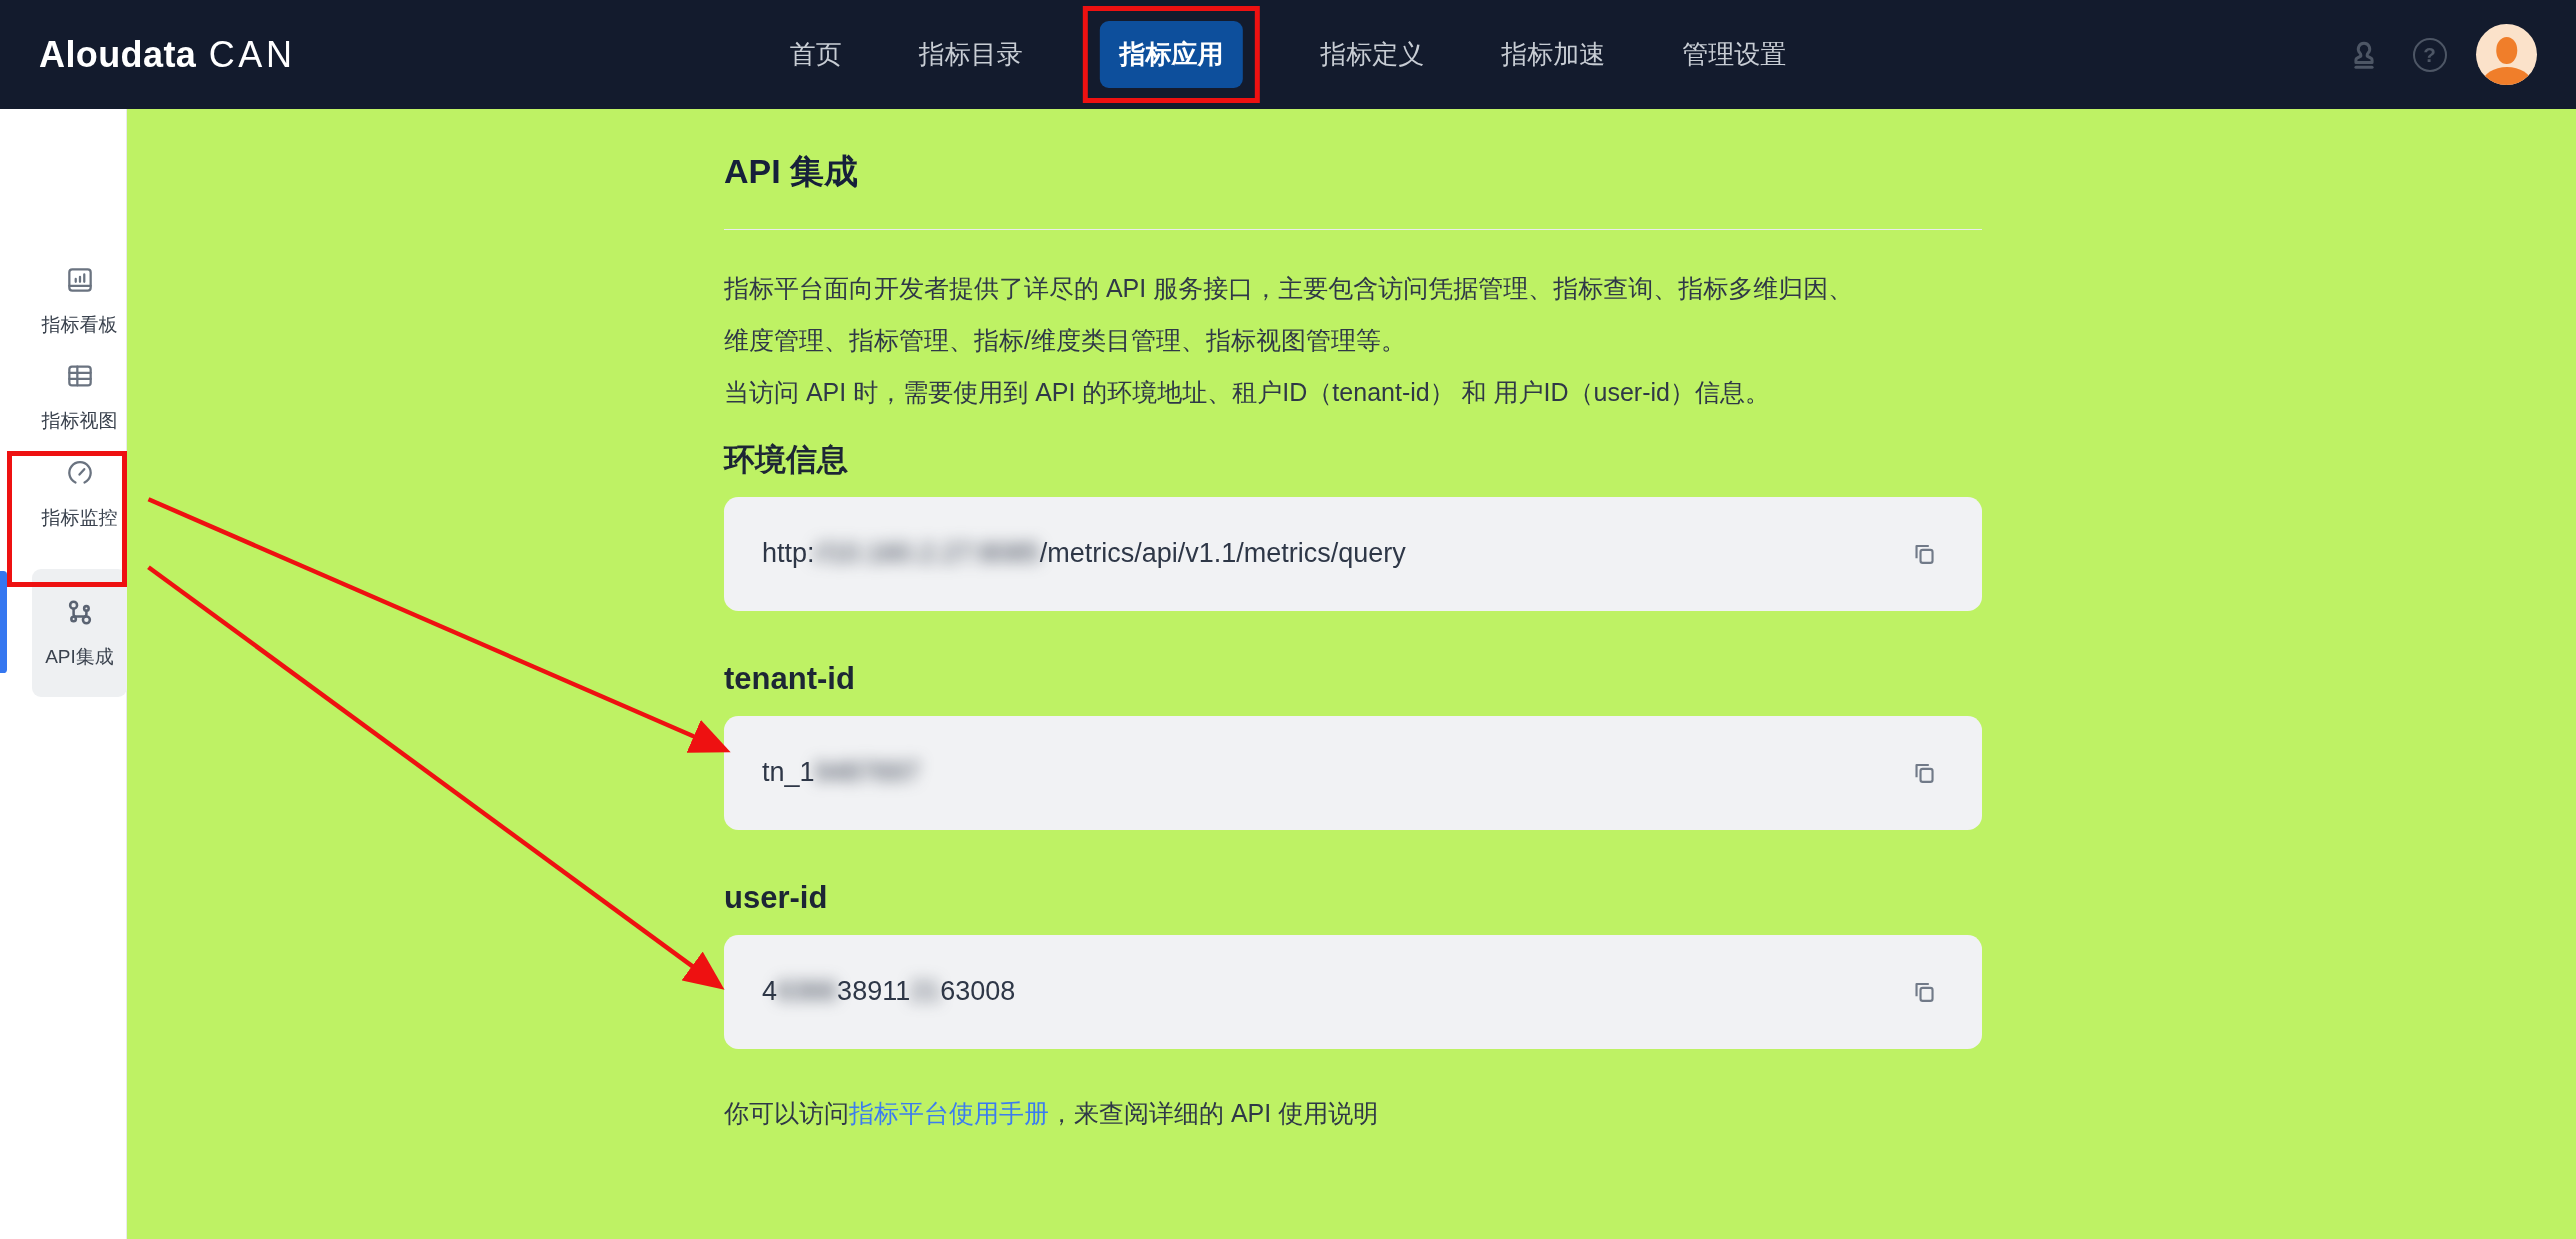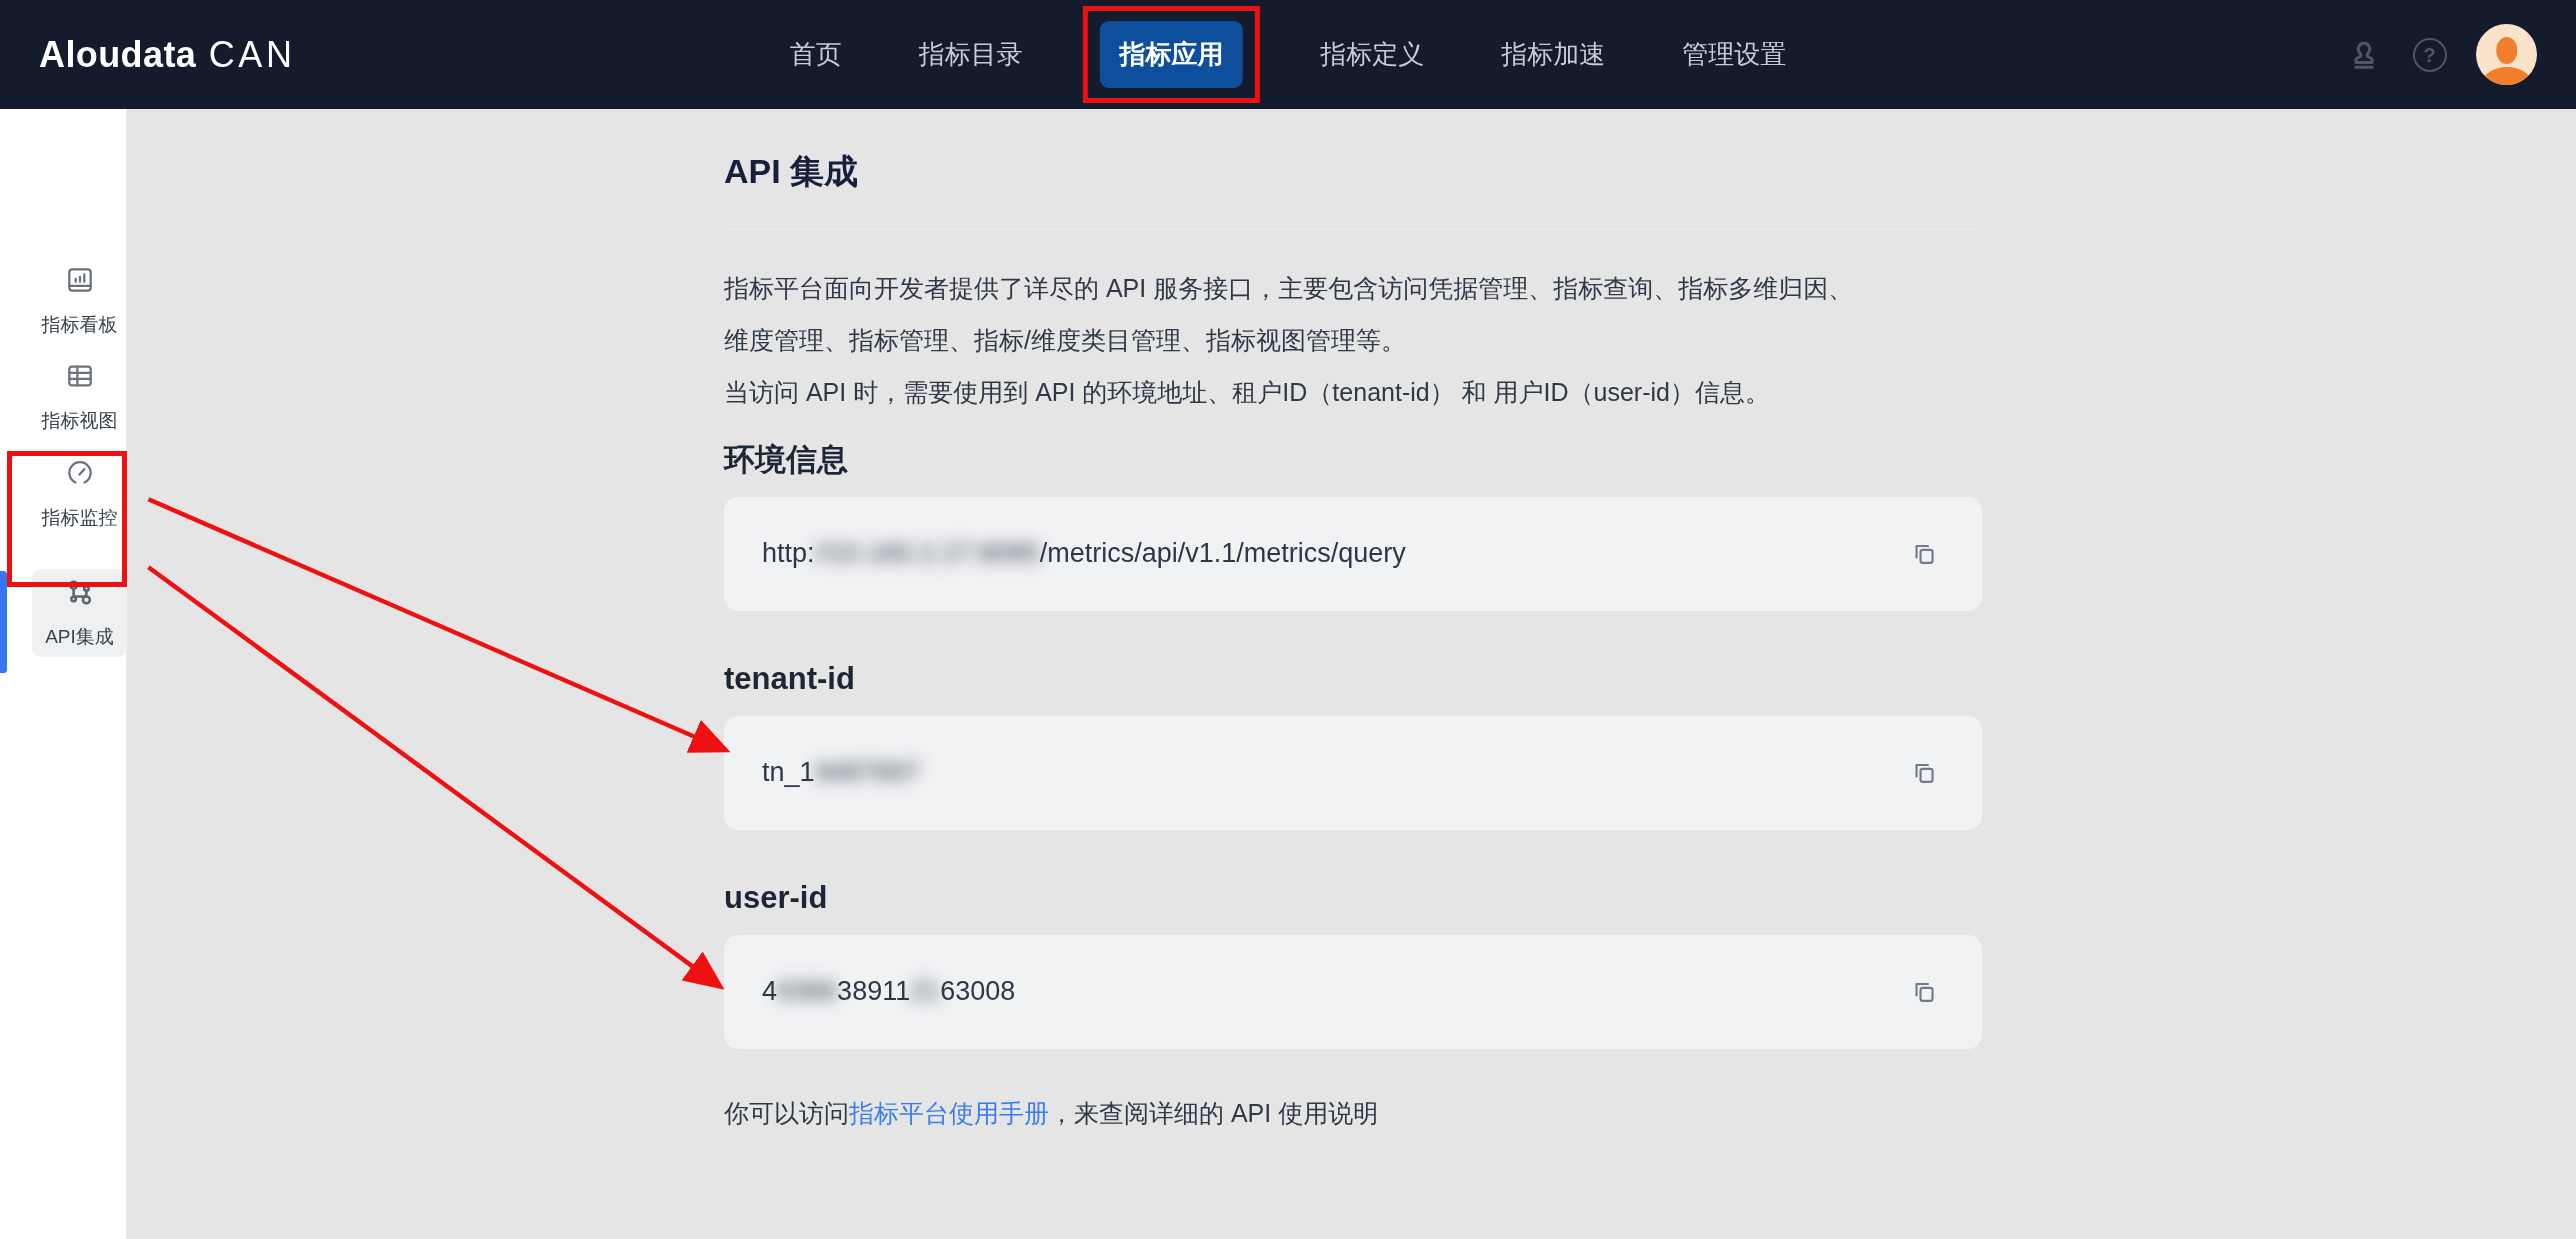--- a/index.html
+++ b/index.html
@@ -72,36 +72,36 @@
     position:absolute;left:0;top:109px;width:127px;height:1131px;
     background:#fff;border-right:0.9px solid #e8eaed;z-index:4;
   }
   .side-item{
     position:absolute;left:32px;width:95px;height:89px;
     display:flex;flex-direction:column;align-items:center;justify-content:center;gap:16px;
     cursor:pointer;border-radius:9px;
   }
   .side-item .lbl{font-size:19px;color:#3a424e;white-space:nowrap;}
   .side-item svg{display:block;}
-  .side-item.active{background:var(--sidebar-active-bg);height:88px;}
+  .side-item.active{background:var(--sidebar-active-bg);height:128px;}
   .side-active-bar{
     position:absolute;left:0;top:462px;width:7.2px;height:102px;
     background:var(--accent-blue);border-radius:0 3.6px 3.6px 0;
   }
   
   .red-frame-side{
     position:absolute;left:7.2px;top:451px;width:120px;height:136px;
     border:5.4px solid var(--annotation-red);z-index:10;pointer-events:none;
   }
   .annotation-layer{
     position:absolute;left:0;top:0;width:2576px;height:1240px;
     z-index:9;pointer-events:none;
   }
   
-  .main{position:absolute;left:127px;top:109px;right:0;bottom:0;background:#e5e5e5;}
+  .main{position:absolute;left:127px;top:109px;right:0;bottom:0;background:#bef264;}
   .content{margin-left:597px;width:1258px;padding-top:39px;}
   .page-title{font-size:34px;font-weight:700;color:#16203a;line-height:47px;}
   .divider{margin-top:34px;border-bottom:1.8px solid #e9ebef;width:100%;}
   .desc{margin-top:32px;font-size:25px;line-height:52px;color:var(--body-ink);}
   .desc span{display:block;}
   .section-label{margin-top:48px;font-size:31px;font-weight:700;color:var(--ink);line-height:39px;}
   .section-label.first{margin-top:21.5px;}
   .value-box{
     margin-top:18px;height:114px;background:var(--field-bg);border-radius:14.3px;
     display:flex;align-items:center;justify-content:space-between;

